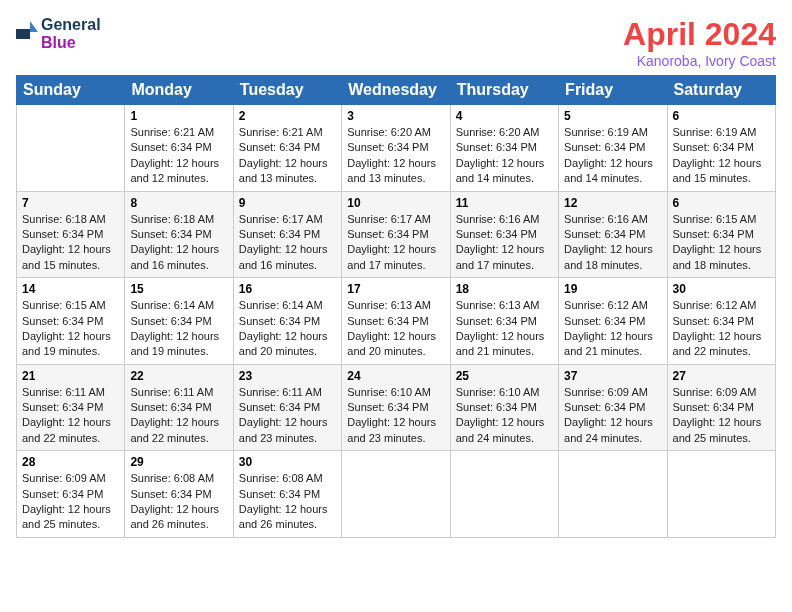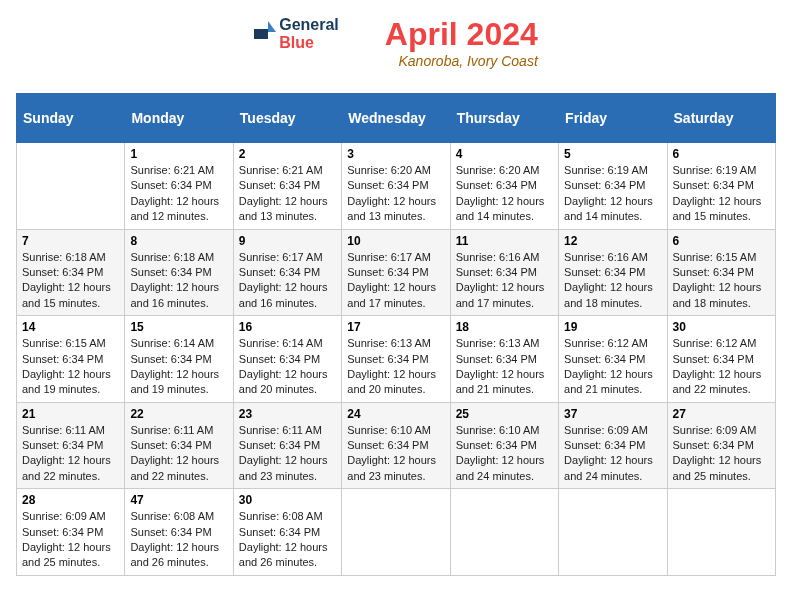--- a/index.html
+++ b/index.html
@@ -11,54 +11,53 @@
       overflow: hidden;
     }
     .page {
       width: 792px;
       height: 612px;
       padding: 16px;
       background: #fff;
     }
     .header {
       display: flex;
-      justify-content: center;
+      justify-content: space-between;
       align-items: flex-start;
-      margin-bottom: 24px;
+      margin-bottom: 6px;
       gap: 46px;
     }
     .logo {
       display: flex;
       flex-direction: column;
       align-items: flex-start;
     }
     .title-block {
       text-align: right;
     }
     .main-title {
       font-size: 32px;
       font-weight: bold;
       color: #ef4444;
     }
     .subtitle {
       font-size: 14px;
-      color: #a16207;
-      font-style: italic;
+      color: #8b5cf6;
     }
     .calendar {
       width: 100%;
       border-collapse: collapse;
       font-size: 10px;
     }
     .calendar th {
       background-color: #2a6db5;
       color: #fff;
       text-align: left;
-      padding: 16px 6px;
-      font-size: 14px;
+      padding: 5px 6px;
+      font-size: 16px;
       font-weight: bold;
       border: 1px solid #2a6db5;
       margin-left: 45px;
     }
     .calendar td {
       vertical-align: top;
       border: 1px solid #ccc;
       padding: 4px 5px;
       width: 107px;
       min-height: 70px;
@@ -79,21 +78,21 @@
       line-height: 1.4;
     }
     .empty-cell {
       background: #f9f9f9;
     }
     .logo-row {
       display: flex;
       align-items: center;
     }
     .logo-blue {
-      color: #ef4444;
+      color: #a21caf;
     }
     .logo-dark {
       color: #1a3a5c;
     }
   </style>
 </head>
 <body>
 
 <div class="page">
   <div class="header">
@@ -330,21 +329,21 @@
         </tr>
         <tr>
           <td>
             <div class="day-num">28</div>
             <div class="day-info" style="white-space: pre-line;">Sunrise: 6:09 AM
 Sunset: 6:34 PM
 Daylight: 12 hours
 and 25 minutes.</div>
           </td>
           <td>
-            <div class="day-num">47</div>
+            <div class="day-num">29</div>
             <div class="day-info" style="white-space: pre-line;">Sunrise: 6:08 AM
 Sunset: 6:34 PM
 Daylight: 12 hours
 and 26 minutes.</div>
           </td>
           <td>
             <div class="day-num">30</div>
             <div class="day-info" style="white-space: pre-line;">Sunrise: 6:08 AM
 Sunset: 6:34 PM
 Daylight: 12 hours

